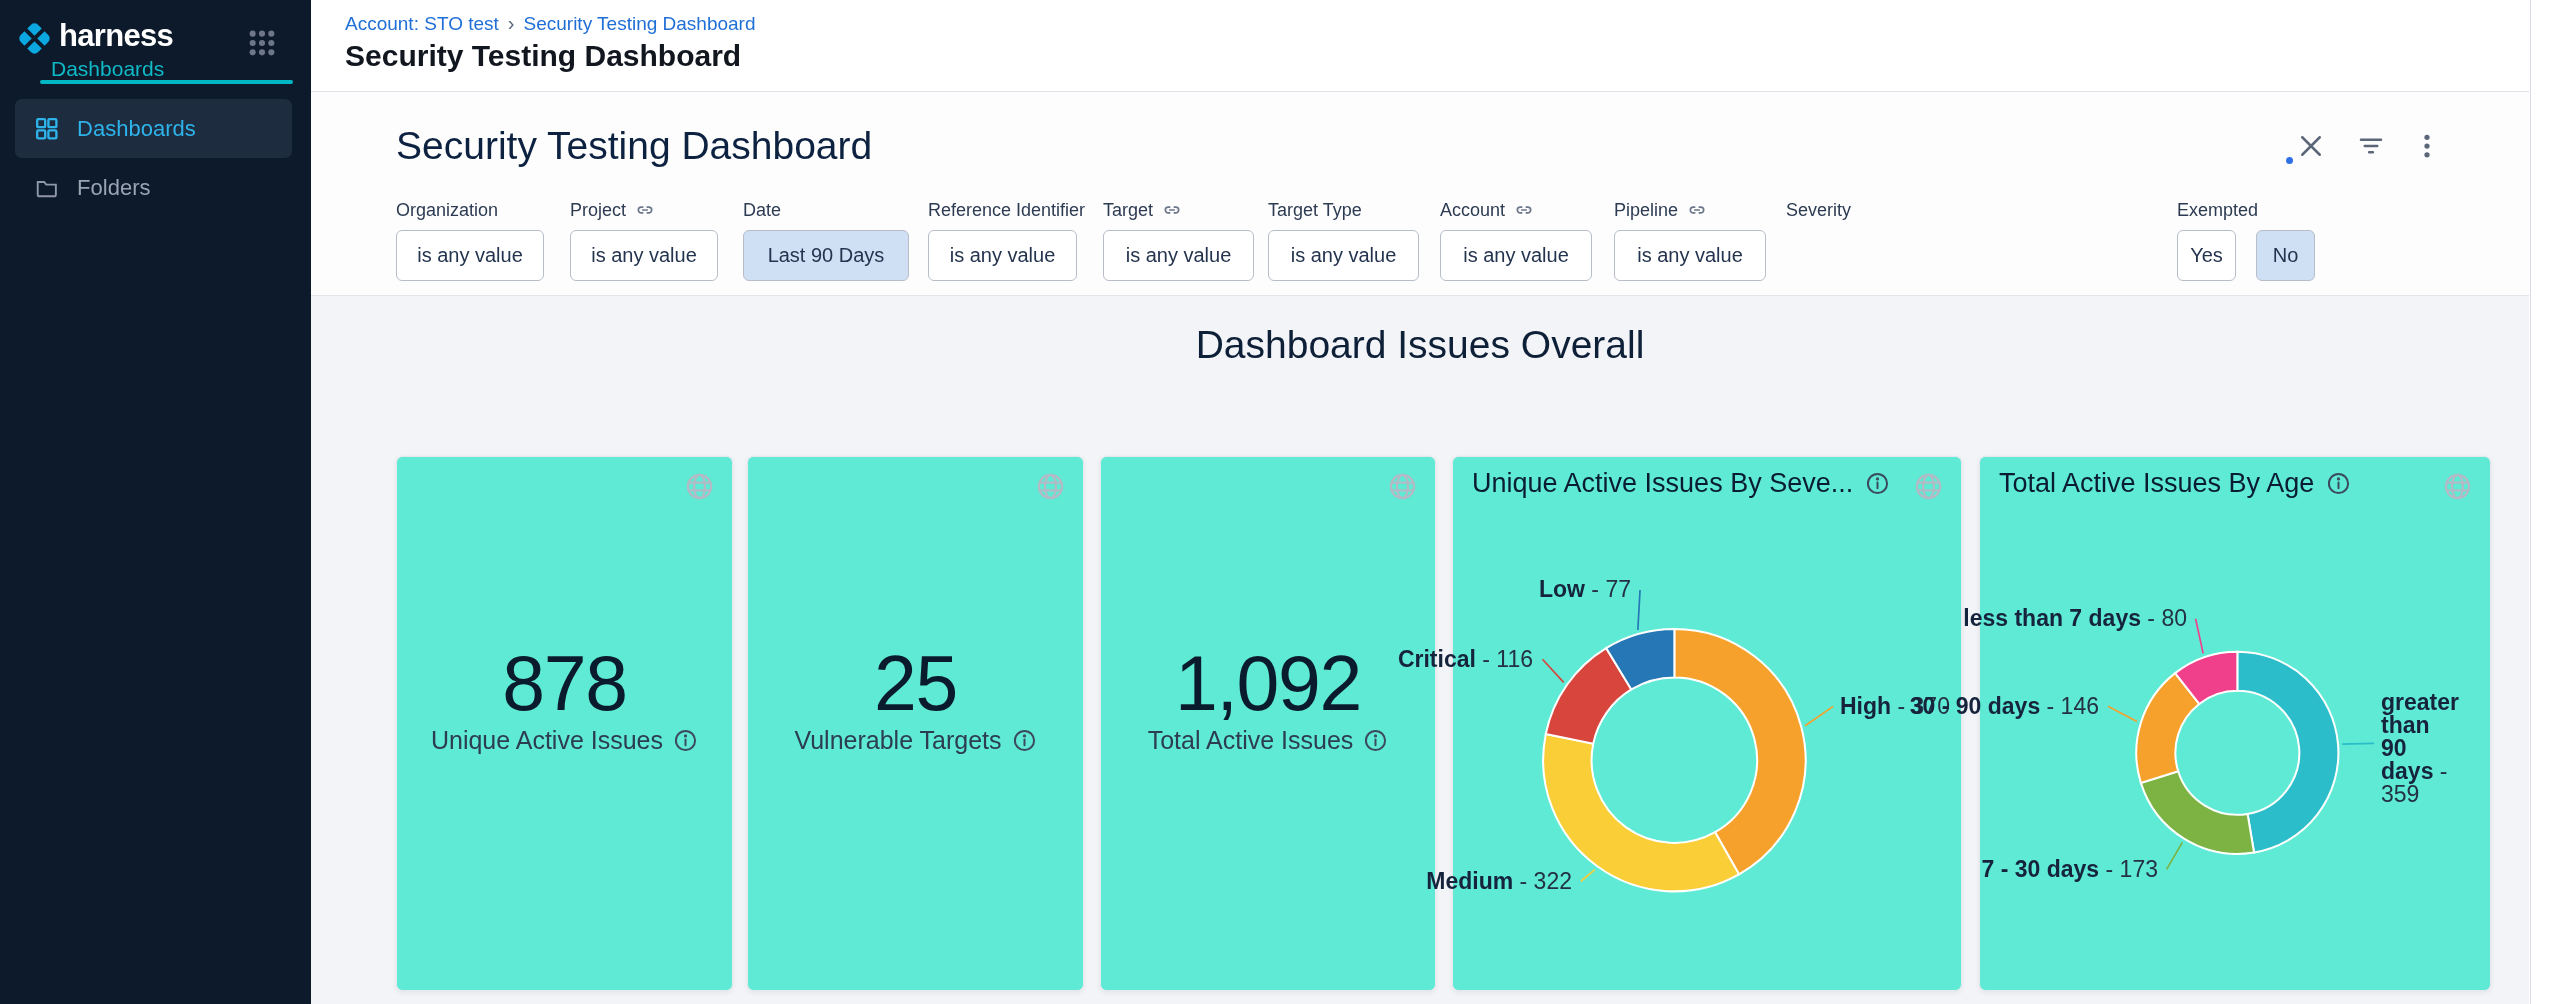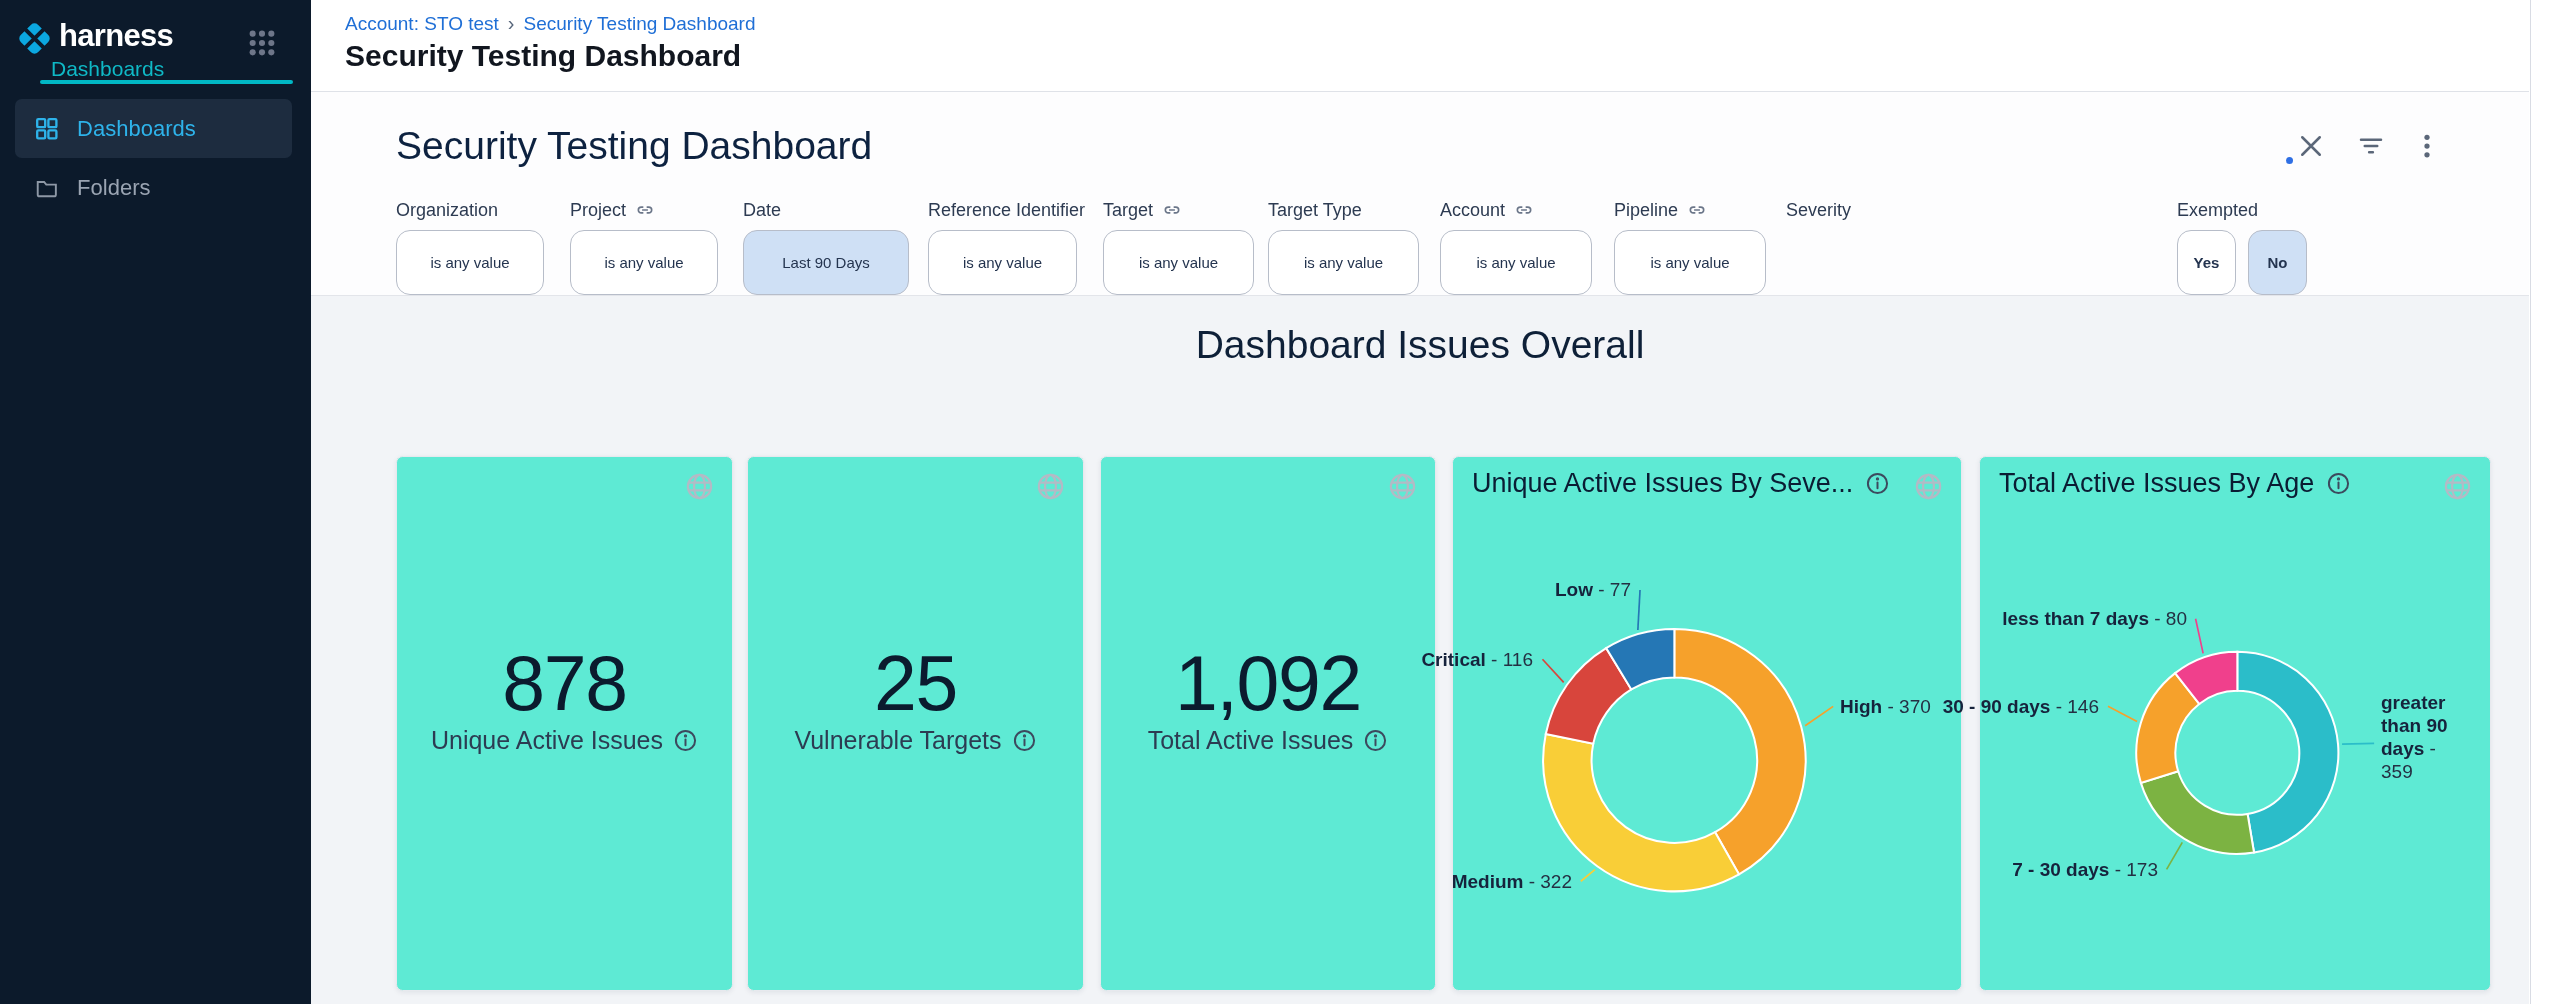--- a/index.html
+++ b/index.html
@@ -33,41 +33,41 @@
   .page-title { position:absolute; left:34px; top:39px; font-size:30px; font-weight:700; color:#11161f; }
 
   
   .filterbar { position:absolute; left:311px; top:92px; width:2218px; height:204px; background:#fdfdfe; border-bottom:1.3px solid #e3e5ea; }
   .dash-title { position:absolute; left:85px; top:32px; font-size:39px; font-weight:400; color:#0d2240; }
   .fb-icon { position:absolute; top:39px; width:30px; height:30px; color:#5b6779; cursor:pointer; }
   .fb-close { left:1985px; } .fb-funnel { left:2045px; } .fb-kebab { left:2101px; }
   .blue-dot { position:absolute; left:1975px; top:65px; width:7.4px; height:7.4px; border-radius:50%; background:#2f6fe4; }
   .filter { position:absolute; top:106px; }
   .f-label { display:flex; align-items:center; gap:9.4px; height:24px; font-size:18px; color:#2d3b52; }
-  .f-btn { margin-top:8px; height:65px; border:1.3px solid #b7bdc9; border-radius:14px; background:#ffffff;
-           display:flex; align-items:center; justify-content:center; font-size:15px; color:#24344f; cursor:pointer; white-space:nowrap; }
+  .f-btn { margin-top:8px; height:51px; border:1.3px solid #b7bdc9; border-radius:6px; background:#ffffff;
+           display:flex; align-items:center; justify-content:center; font-size:20px; color:#24344f; cursor:pointer; white-space:nowrap; }
   .f-btn.on { background:#cfe0f5; }
-  .f-btn-row { display:flex; gap:12px;font-weight:bold; }
+  .f-btn-row { display:flex; gap:20px; }
   .link-ico { color:#6b7689; }
 
   
   .dashbody { position:absolute; left:311px; top:296px; width:2218px; height:708px; background:#f2f4f7; }
   .section-heading { position:absolute; left:0; top:27px; width:100%; text-align:center; font-size:39px; font-weight:400; color:#0e2038; }
   .card { position:absolute; top:160px; height:535px; background:#5eead4; border:0.7px solid #e7e9ee; border-radius:6.7px;
           box-shadow:0 1.3px 5.4px rgba(20,30,50,.07); }
   .c1 { left:85px; width:337px; } .c2 { left:436px; width:337px; } .c3 { left:789px; width:336px; }
   .c4 { left:1141px; width:510px; } .c5 { left:1668px; width:512px; }
   .globe-btn { position:absolute; top:13.5px; right:17.5px; width:31px; height:31px; color:#b3bac5; cursor:pointer; }
   .stat-value { position:absolute; left:0; top:176px; width:100%; text-align:center; font-size:77px; line-height:101px; font-weight:400; color:#0b1b2e; letter-spacing:-1.3px; }
   .stat-label { position:absolute; left:0; top:269px; width:100%; display:flex; justify-content:center; align-items:center; gap:10px; font-size:25px; color:#2c3c52; }
   .info-ico { width:25px; height:25px; color:#3c4a5e; cursor:pointer; flex:none; }
   .chart-title-row { position:absolute; left:19px; top:10.8px; display:flex; align-items:center; gap:12px; }
   .chart-title { font-size:27px; font-weight:500; color:#0a1c33; white-space:nowrap; }
   .donut-svg { position:absolute; left:0; top:0; }
-  .donut-label { position:absolute; font-size:19px; line-height:23px; color:#243043; white-space:nowrap; }
+  .donut-label { position:absolute; font-size:23px; line-height:23px; color:#243043; white-space:nowrap; }
   .donut-label b { color:#16233c; }
   .donut-label.wrap { white-space:normal; }
 </style>
 </head>
 <body>
 
 <aside class="sidebar">
   <span class="logo-mark">
     <svg viewBox="0 0 48 48" width="39" height="39">
       <rect x="9" y="9" width="30" height="30" rx="6" transform="rotate(45 24 24)" fill="#0ba7e0"></rect>

